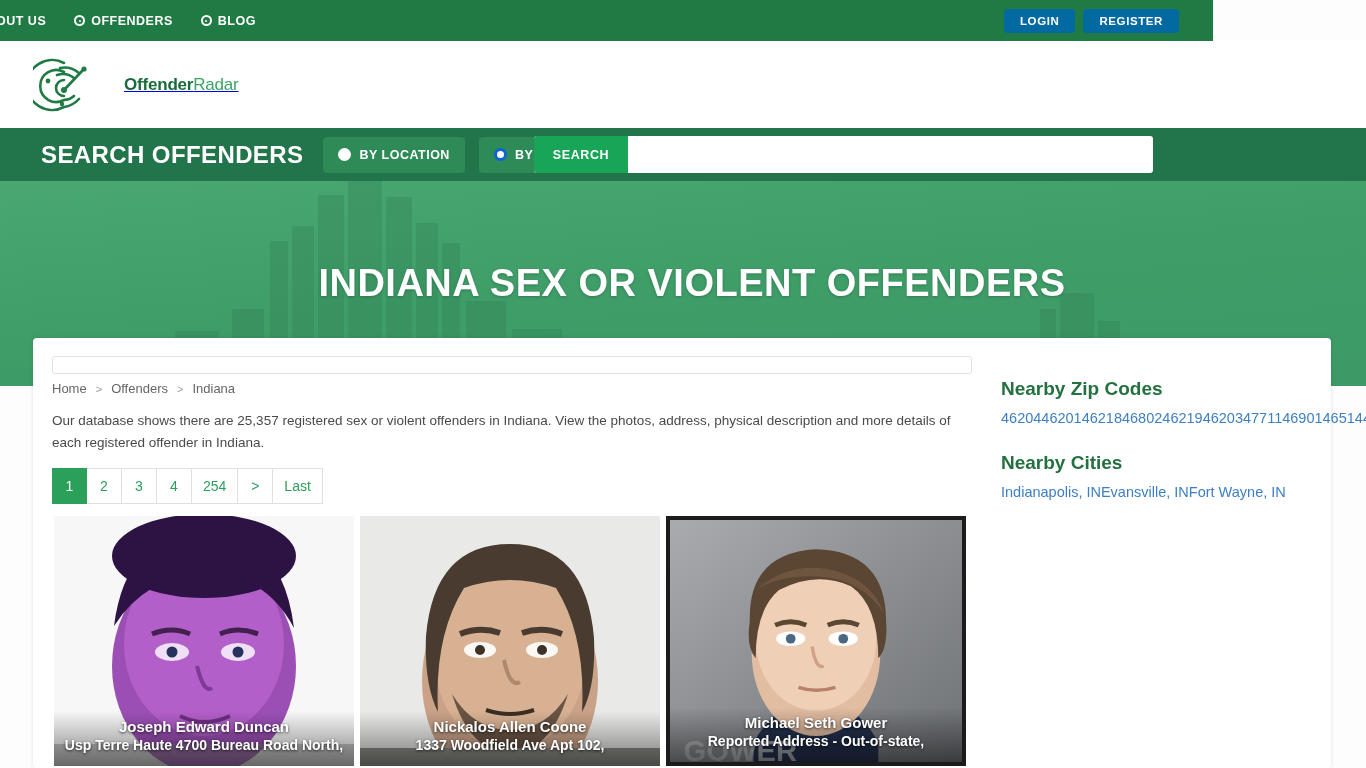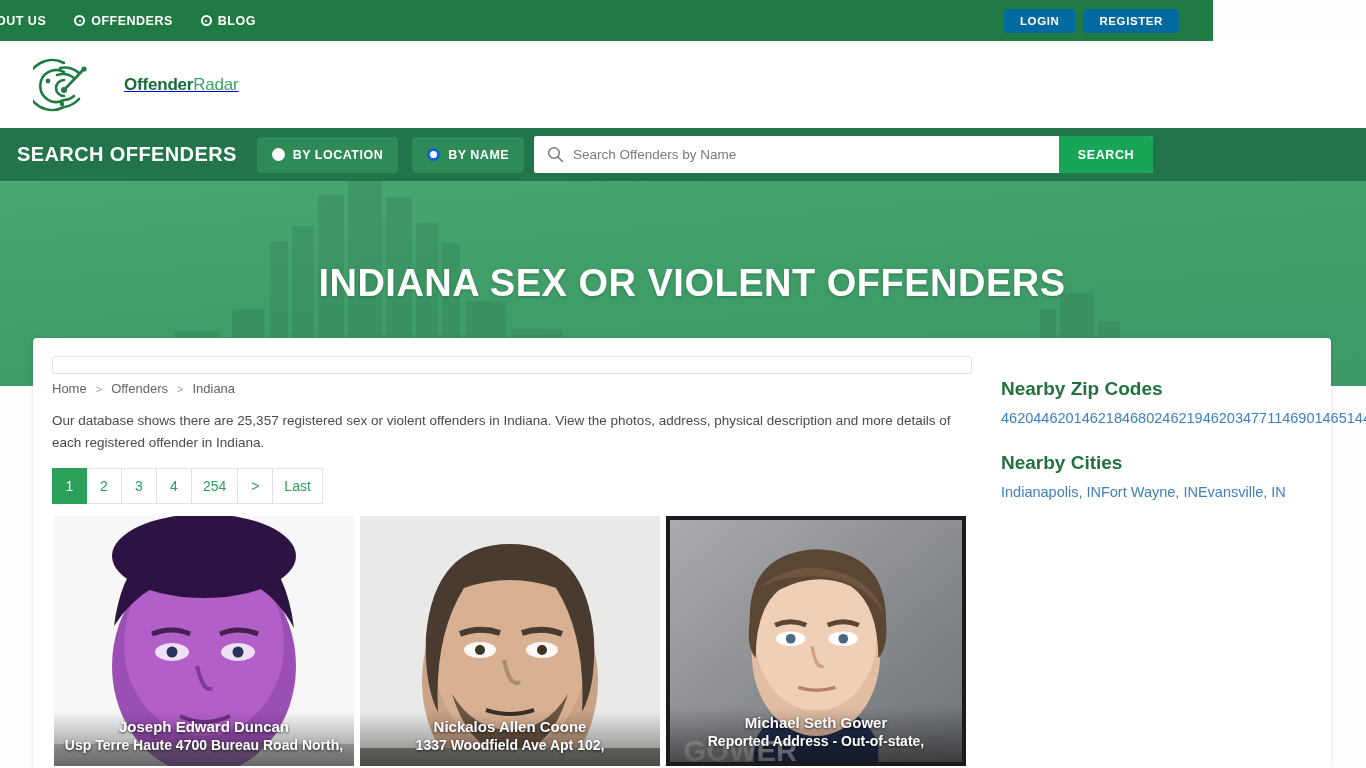--- a/index.html
+++ b/index.html
@@ -48,22 +48,22 @@
   .logo-text { font-size: 17px; letter-spacing: -0.2px; }
   .logo-text .b { color: #176c3a; font-weight: bold; margin-left: 20px; }
   .logo-text .r { color: #3aa564; font-weight: normal; margin-top: 20px; }
 
   
   .searchbar {
     position: absolute; left: 0; top: 128px; width: 1366px; height: 53px;
     background: #22754a; display: flex; align-items: center;
   }
   .search-title {
-    color: #ffffff; font-size: 20px; font-weight: bold;
-    letter-spacing: 0.4px; margin-left: 17px;
+    color: #ffffff; font-size: 24px; font-weight: bold;
+    letter-spacing: 0.4px; margin-left: 41px;
   }
   .radio-group { display: flex; gap: 14px; margin-left: 20px; align-items: center; }
   .radio-btn {
     background: #2e8a56; border: none; border-radius: 4px;
     color: #ffffff; font-size: 12.5px; font-weight: bold; letter-spacing: 0.5px;
     padding: 0 15px; height: 36px; display: flex; align-items: center; gap: 8px;
     cursor: pointer; font-family: "Liberation Sans", sans-serif;
   }
   .radio-mark { width: 13px; height: 13px; border-radius: 50%; background: #ffffff; flex: none; display:block; }
   .radio-mark.sel {
@@ -217,27 +217,20 @@
         <span>BY LOCATION</span>
       </button>
       <button class="radio-btn">
         <span class="radio-mark sel"></span>
         <span>BY NAME</span>
       </button>
     </div>
   </div>
 
   <div class="search-wrap">
-    <div class="search-field">
-      <svg width="17" height="17" viewBox="0 0 17 17">
-        <circle cx="7" cy="7" r="5.3" fill="none" stroke="#777" stroke-width="1.5"></circle>
-        <line x1="11" y1="11" x2="15.5" y2="15.5" stroke="#777" stroke-width="1.5" stroke-linecap="round"></line>
-      </svg>
-      <input type="text" placeholder="Search Offenders by Name" style="">
-    </div>
     <button class="search-submit">SEARCH</button>
   </div>
 
   <div class="hero">
     <svg class="skyline" viewBox="0 0 1366 205" preserveAspectRatio="none">
       <g fill="#2f8354">
         <rect x="60" y="160" width="36" height="45"></rect>
         <rect x="110" y="175" width="52" height="30"></rect>
         <rect x="175" y="150" width="44" height="55"></rect>
         <rect x="232" y="128" width="32" height="77"></rect>
@@ -380,19 +373,19 @@
         <a href="#">46219</a>
         <a href="#">46203</a>
         <a href="#">47711</a>
         <a href="#">46901</a>
         <a href="#">46514</a>
         <a href="#">46241</a>
       </div>
       <h2 class="side-h second">Nearby Cities</h2>
       <div class="side-list">
         <a href="#">Indianapolis, IN</a>
+        <a href="#">Evansville, IN</a>
         <a href="#">Fort Wayne, IN</a>
-        <a href="#">Evansville, IN</a>
       </div>
     </aside>
 
   </div>
 </div>
 
 </body></html>

